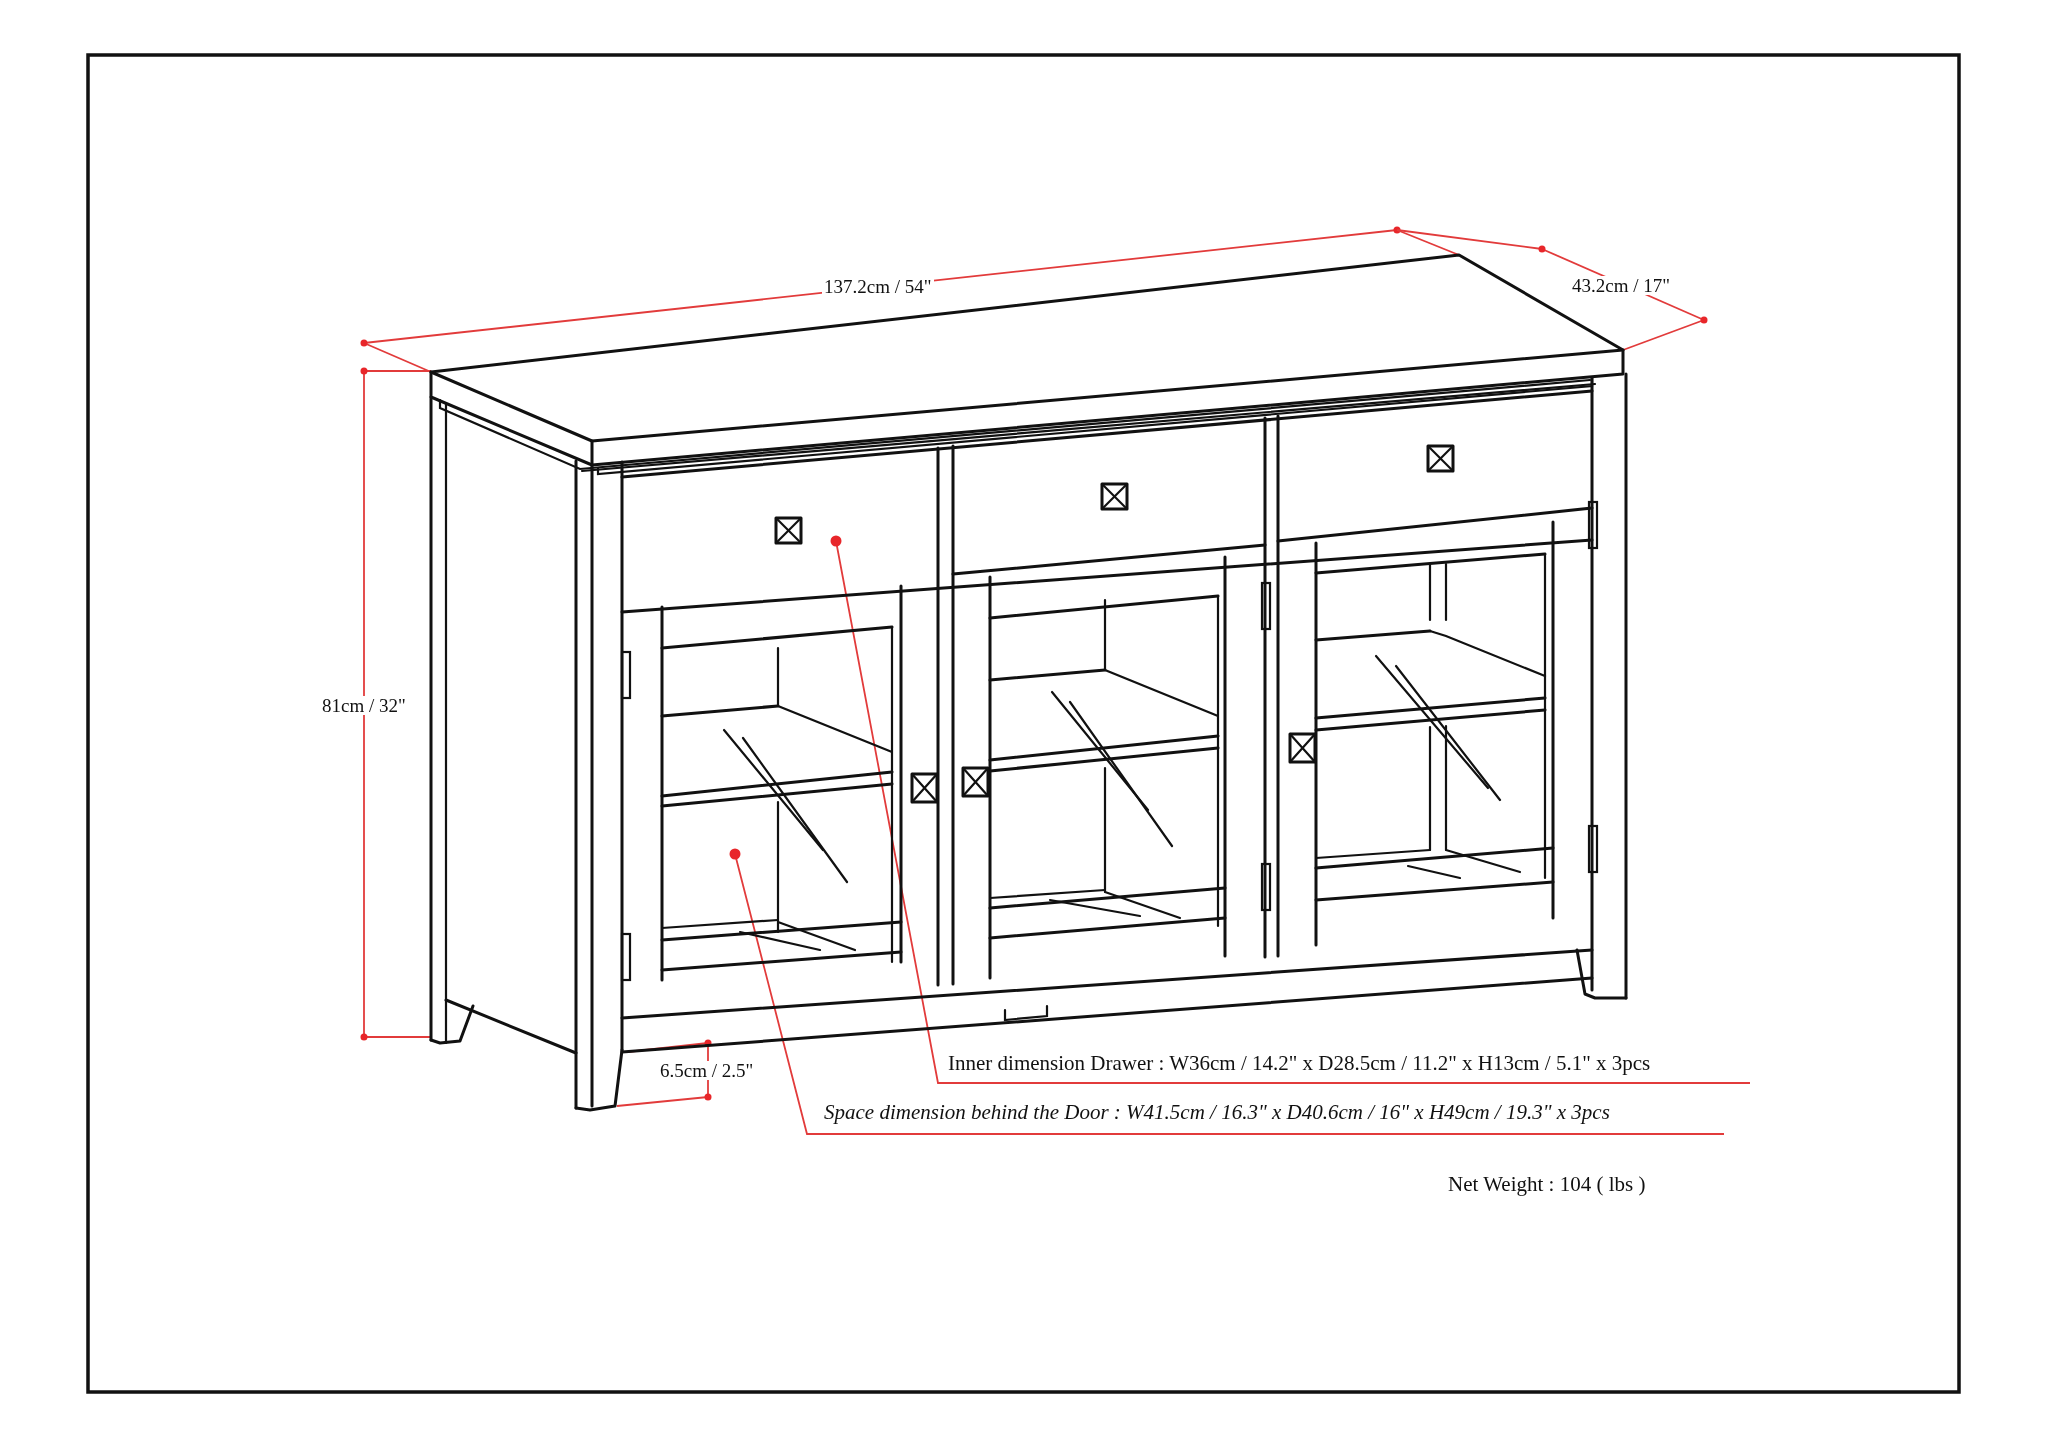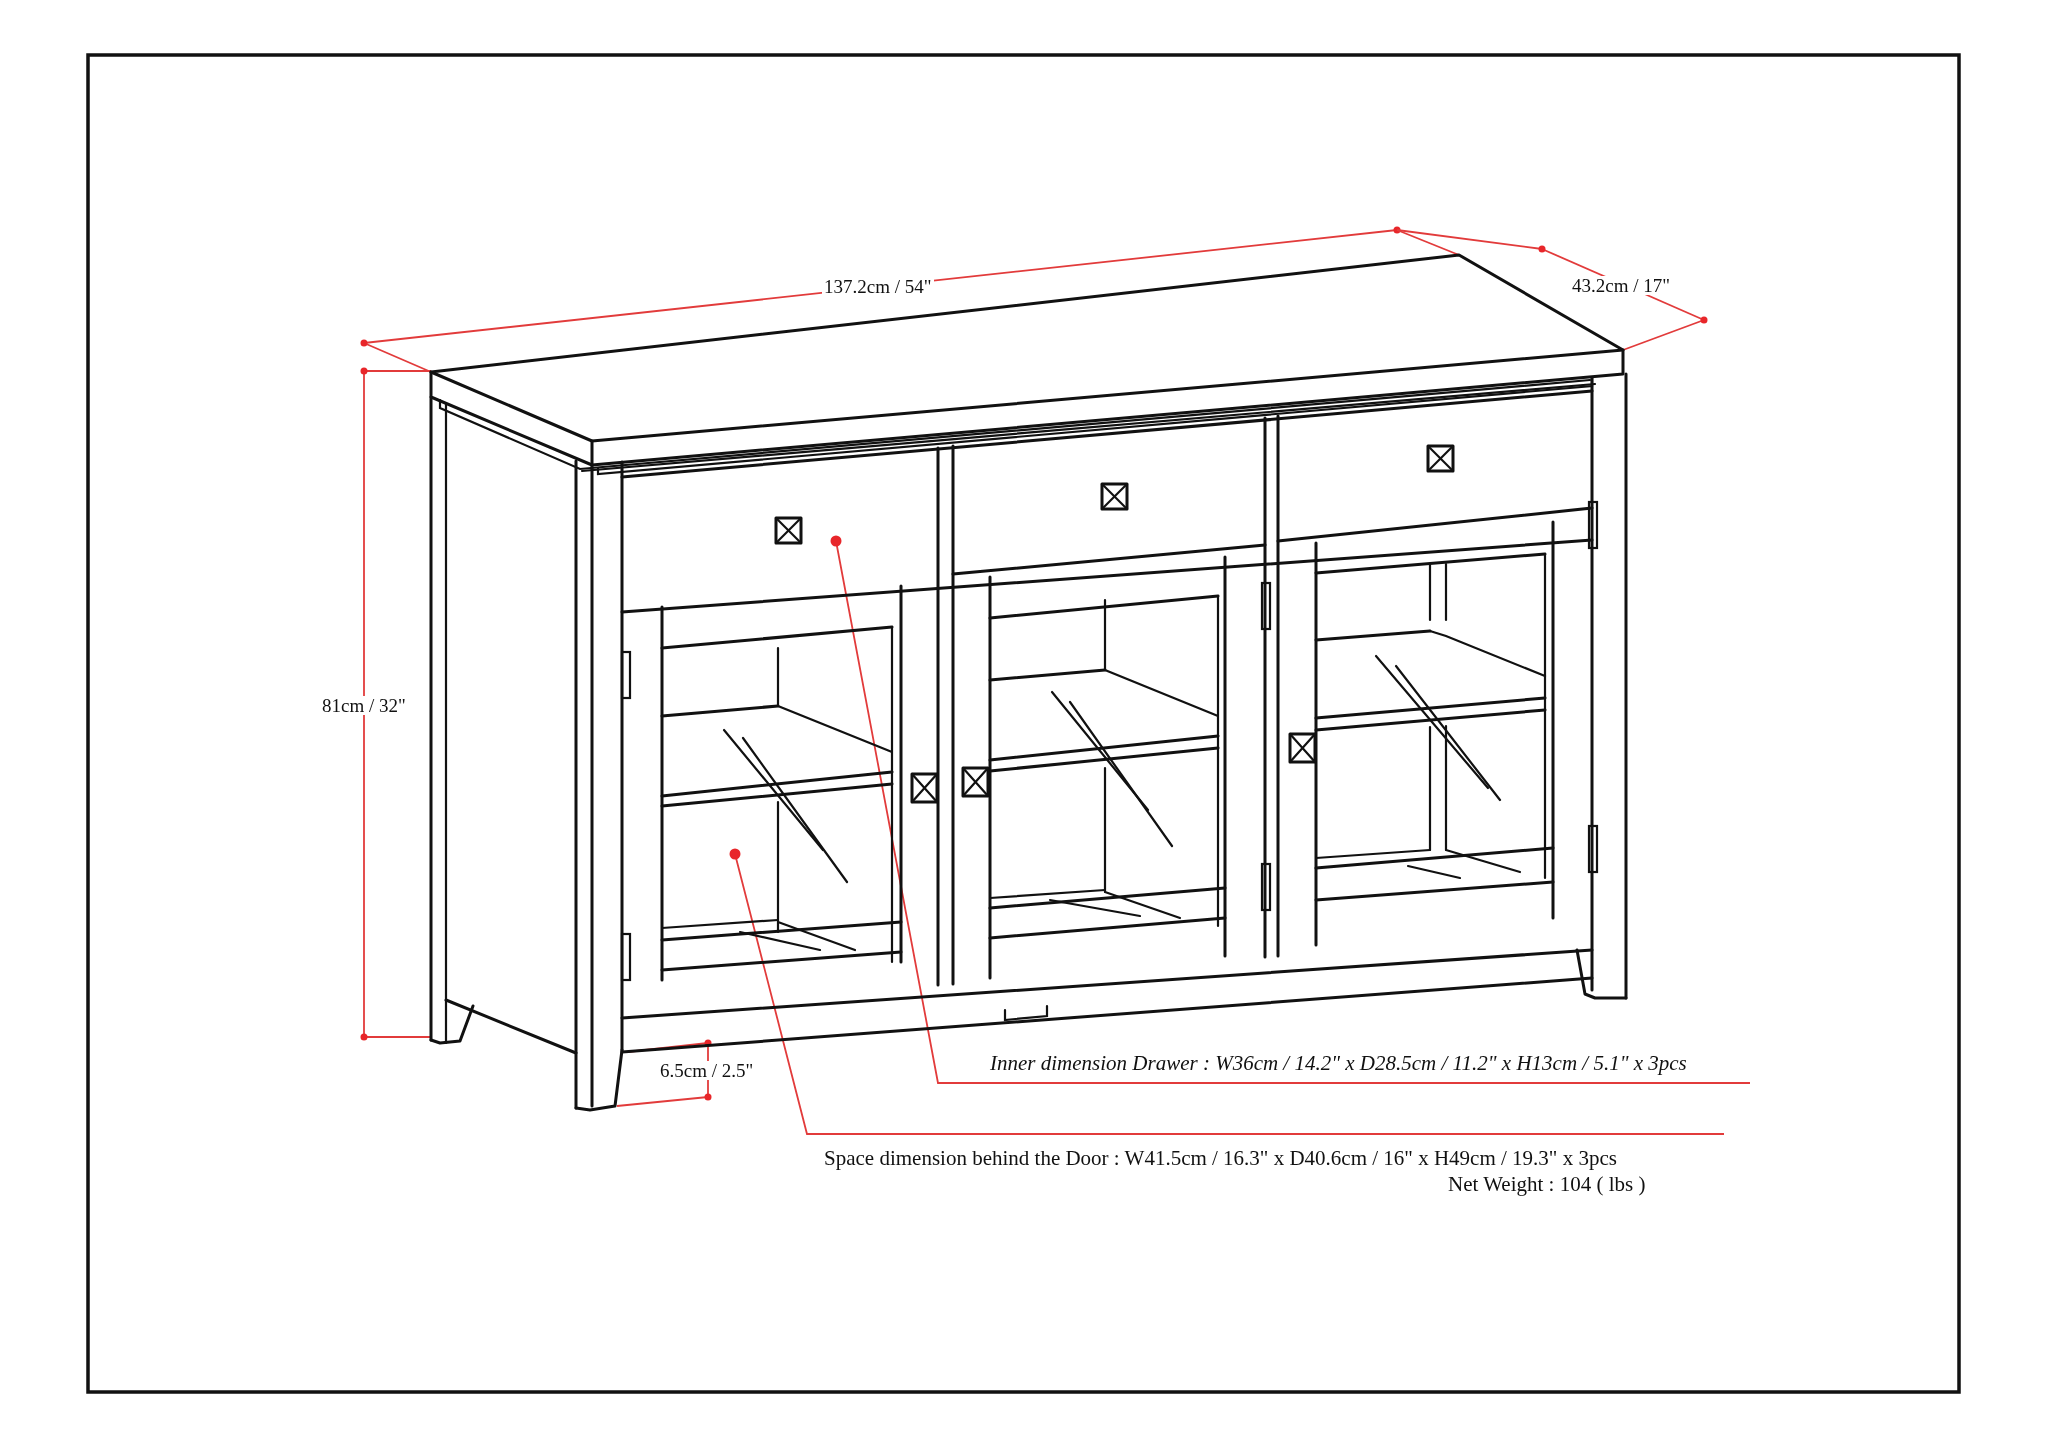--- a/index.html
+++ b/index.html
@@ -190,15 +190,15 @@
         <line class="thin" x1="1315" y1="734" x2="1290" y2="762"></line>
     </g>
   </g>
 </svg>
 
 <span class="label dim" style="left:822px; top:277px;">137.2cm / 54"</span>
 <span class="label dim" style="left:1570px; top:276px;">43.2cm / 17"</span>
 <span class="label dim" style="left:320px; top:696px;">81cm / 32"</span>
 <span class="label dim" style="left:658px; top:1061px;">6.5cm / 2.5"</span>
 
-<span class="label note" style="left:990px; top:1053px;font-style:italic;">Inner dimension Drawer : W36cm / 14.2" x D28.5cm / 11.2" x H13cm / 5.1" x 3pcs</span>
-<span class="label note" style="left:824px; top:1148px;">Space dimension behind the Door  : W41.5cm / 16.3" x D40.6cm / 16" x H49cm / 19.3" x 3pcs</span>
+<span class="label note" style="left:948px; top:1053px;">Inner dimension Drawer : W36cm / 14.2" x D28.5cm / 11.2" x H13cm / 5.1" x 3pcs</span>
+<span class="label note" style="left:824px; top:1102px;font-style:italic;">Space dimension behind the Door  : W41.5cm / 16.3" x D40.6cm / 16" x H49cm / 19.3" x 3pcs</span>
 <span class="label note" style="left:1448px; top:1174px;">Net Weight : 104 ( lbs )</span>
 
 </body></html>

